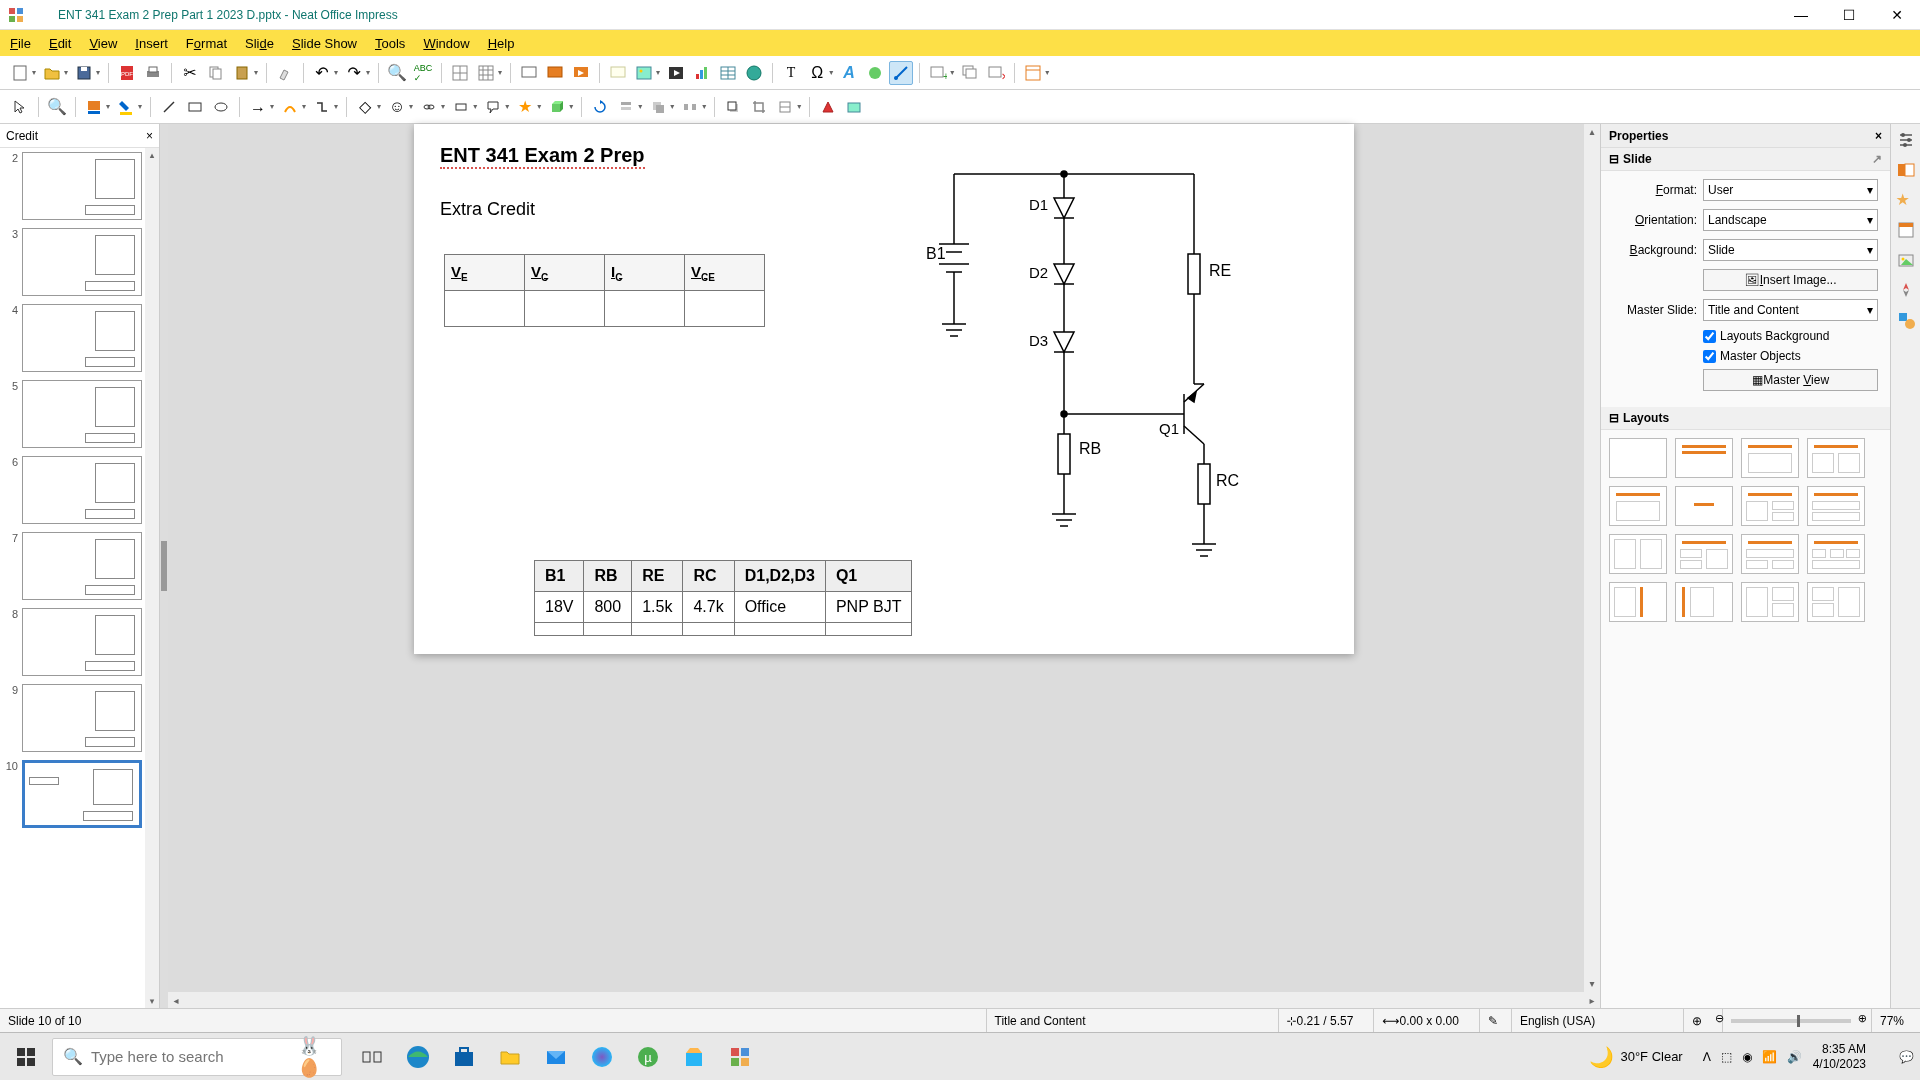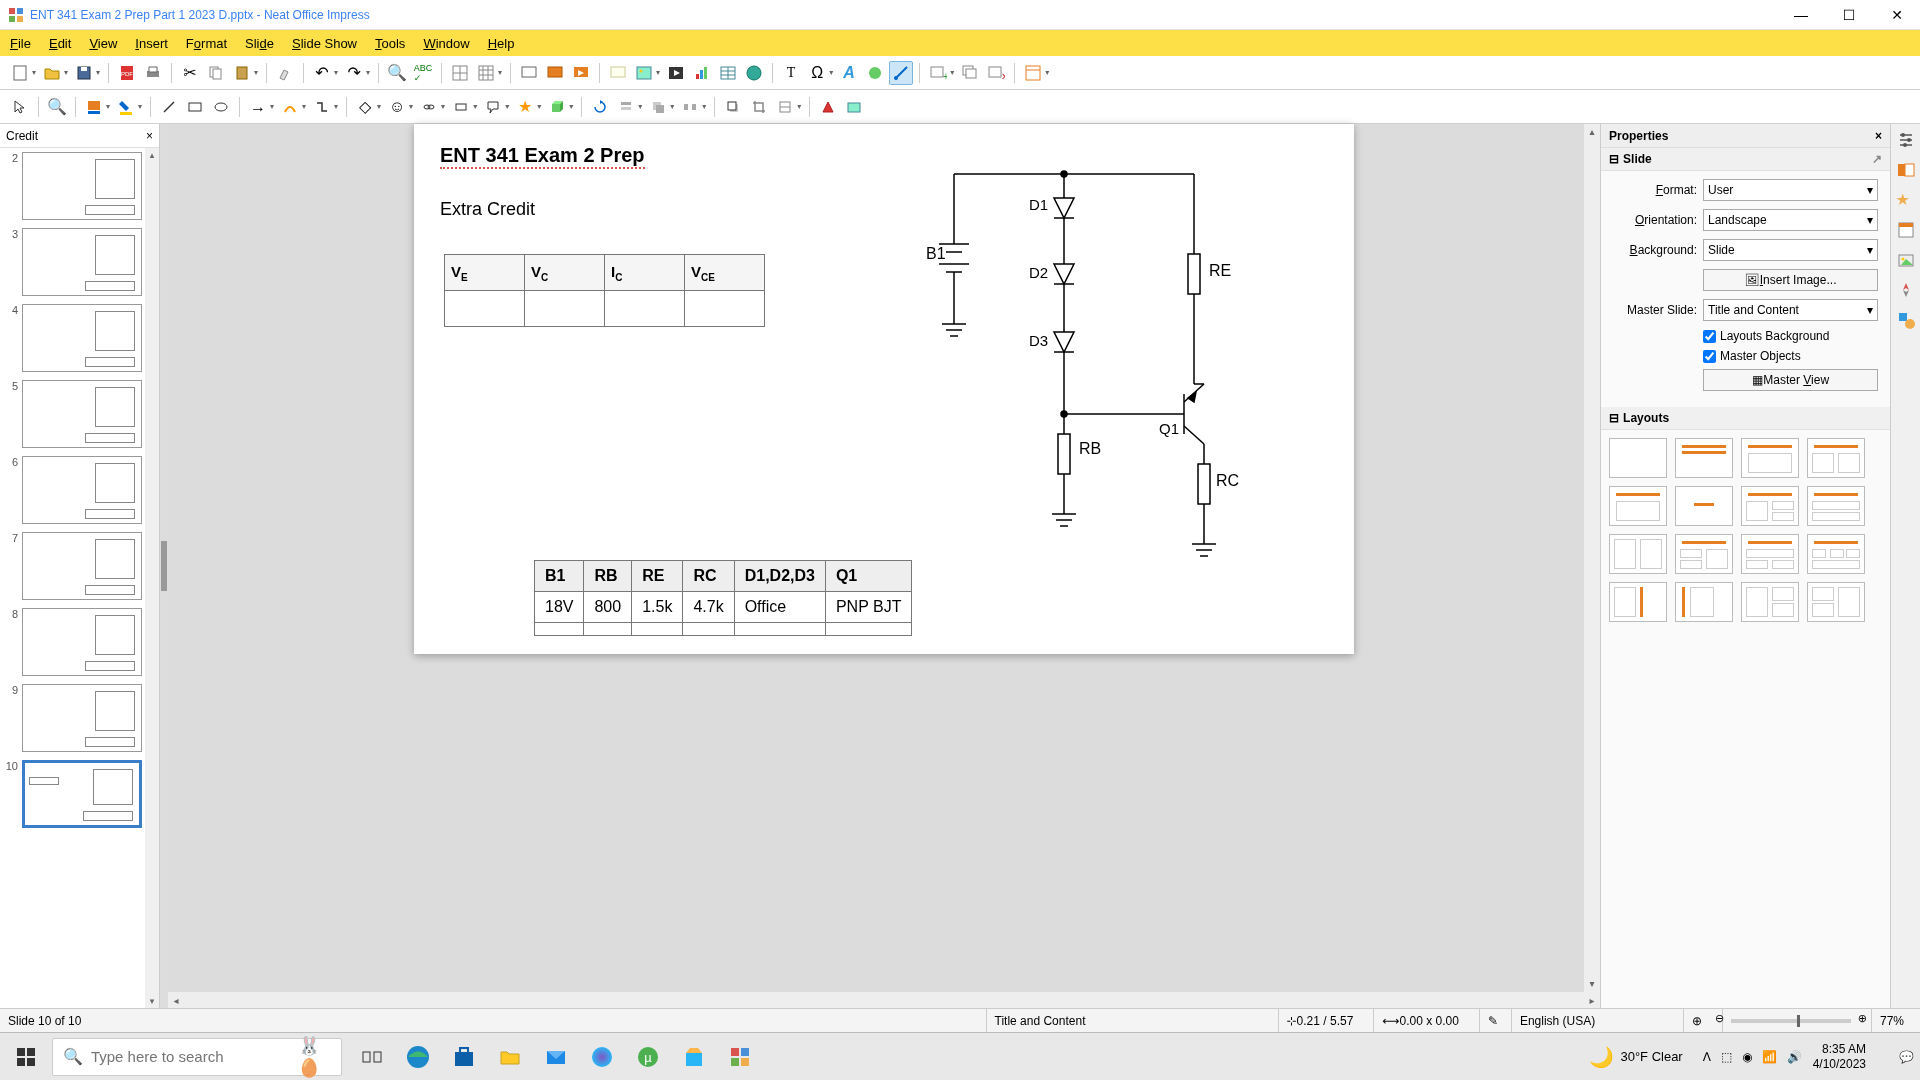--- a/index.html
+++ b/index.html
@@ -1,21 +1,21 @@
 <!DOCTYPE html>
 <html><head>
 <meta charset="utf-8">
 <style>
 * { margin: 0; padding: 0; box-sizing: border-box; font-family: "Segoe UI", Tahoma, sans-serif; }
 html, body { width: 1920px; height: 1080px; overflow: hidden; background: #f0f0f0; }
 
 
 .title-bar { height: 30px; background: #fff; display: flex; align-items: center; padding: 0 8px; border-bottom: 1px solid #e0e0e0; }
 .title-bar .app-icon { width: 16px; height: 16px; margin-right: 6px; }
-.title-bar .title-text { font-size: 12px; color: #3b82f6; flex: 1; }
+.title-bar .title-text { font-size: 12px; color: #0f766e; flex: 1; margin-left: 28px; }
 .title-bar .win-controls { display: flex; gap: 18px; }
 .title-bar .win-controls span { width: 30px; text-align: center; font-size: 14px; cursor: pointer; }
 
 
 .menu-bar { height: 26px; background: #fde047; display: flex; align-items: center; padding: 0 10px; font-size: 13px; }
 .menu-bar span { margin-right: 18px; cursor: pointer; }
 .menu-bar span u { text-decoration: underline; }
 
 
 .toolbar { background: #fff; border-bottom: 1px solid #d0d0d0; display: flex; align-items: center; padding: 2px 8px; gap: 2px; }
@@ -39,21 +39,21 @@
 .scrollbar-slides { position: absolute; right: 0; top: 0; width: 14px; height: 100%; background: #f0f0f0; }
 .scrollbar-slides .arrow { height: 14px; display: flex; align-items: center; justify-content: center; font-size: 9px; color: #666; }
 
 
 .editor { flex: 1; background: #dcdcdc; position: relative; display: flex; flex-direction: column; }
 .canvas-wrap { flex: 1; display: flex; align-items: flex-start; justify-content: center; position: relative; }
 .canvas { width: 940px; height: 530px; background: #fff; box-shadow: 0 2px 8px rgba(0,0,0,0.3); position: relative; }
 .slide-title { position: absolute; left: 26px; top: 20px; font-size: 20px; font-weight: bold; }
 .slide-title::after { content:""; position:absolute; left:0; right:0; bottom:-2px; border-bottom:2px dotted #d9534f; }
 .slide-subtitle { position: absolute; left: 26px; top: 75px; font-size: 18px; }
-.table1 { position: absolute; left: 30px; top: 130px; border-collapse: collapse; }
+.table1 { position: absolute; left: 30px; top: 130px; border-collapse: collapse; text-decoration: underline; }
 .table1 td { border: 1px solid #777; width: 80px; height: 36px; font-size: 15px; font-weight: bold; padding: 4px 6px; background:#f5f5f5; }
 .table1 tr:nth-child(2) td { background: #fff; }
 .table1 sub { font-size: 10px; }
 .table2 { position: absolute; left: 120px; bottom: 18px; border-collapse: collapse; }
 .table2 th, .table2 td { border: 1px solid #777; padding: 6px 10px; font-size: 16px; text-align: left; }
 .table2 th { background: #eee; font-weight: bold; }
 .circuit { position: absolute; left: 500px; top: 40px; width: 340px; height: 430px; }
 .hscroll { height: 16px; background: #eee; display: flex; align-items: center; }
 .hscroll span { width: 16px; text-align: center; font-size: 10px; color: #666; }
 .vscroll { position: absolute; right: 0; top: 0; bottom: 16px; width: 16px; background: #eee; display:flex; flex-direction:column; justify-content:space-between; }

